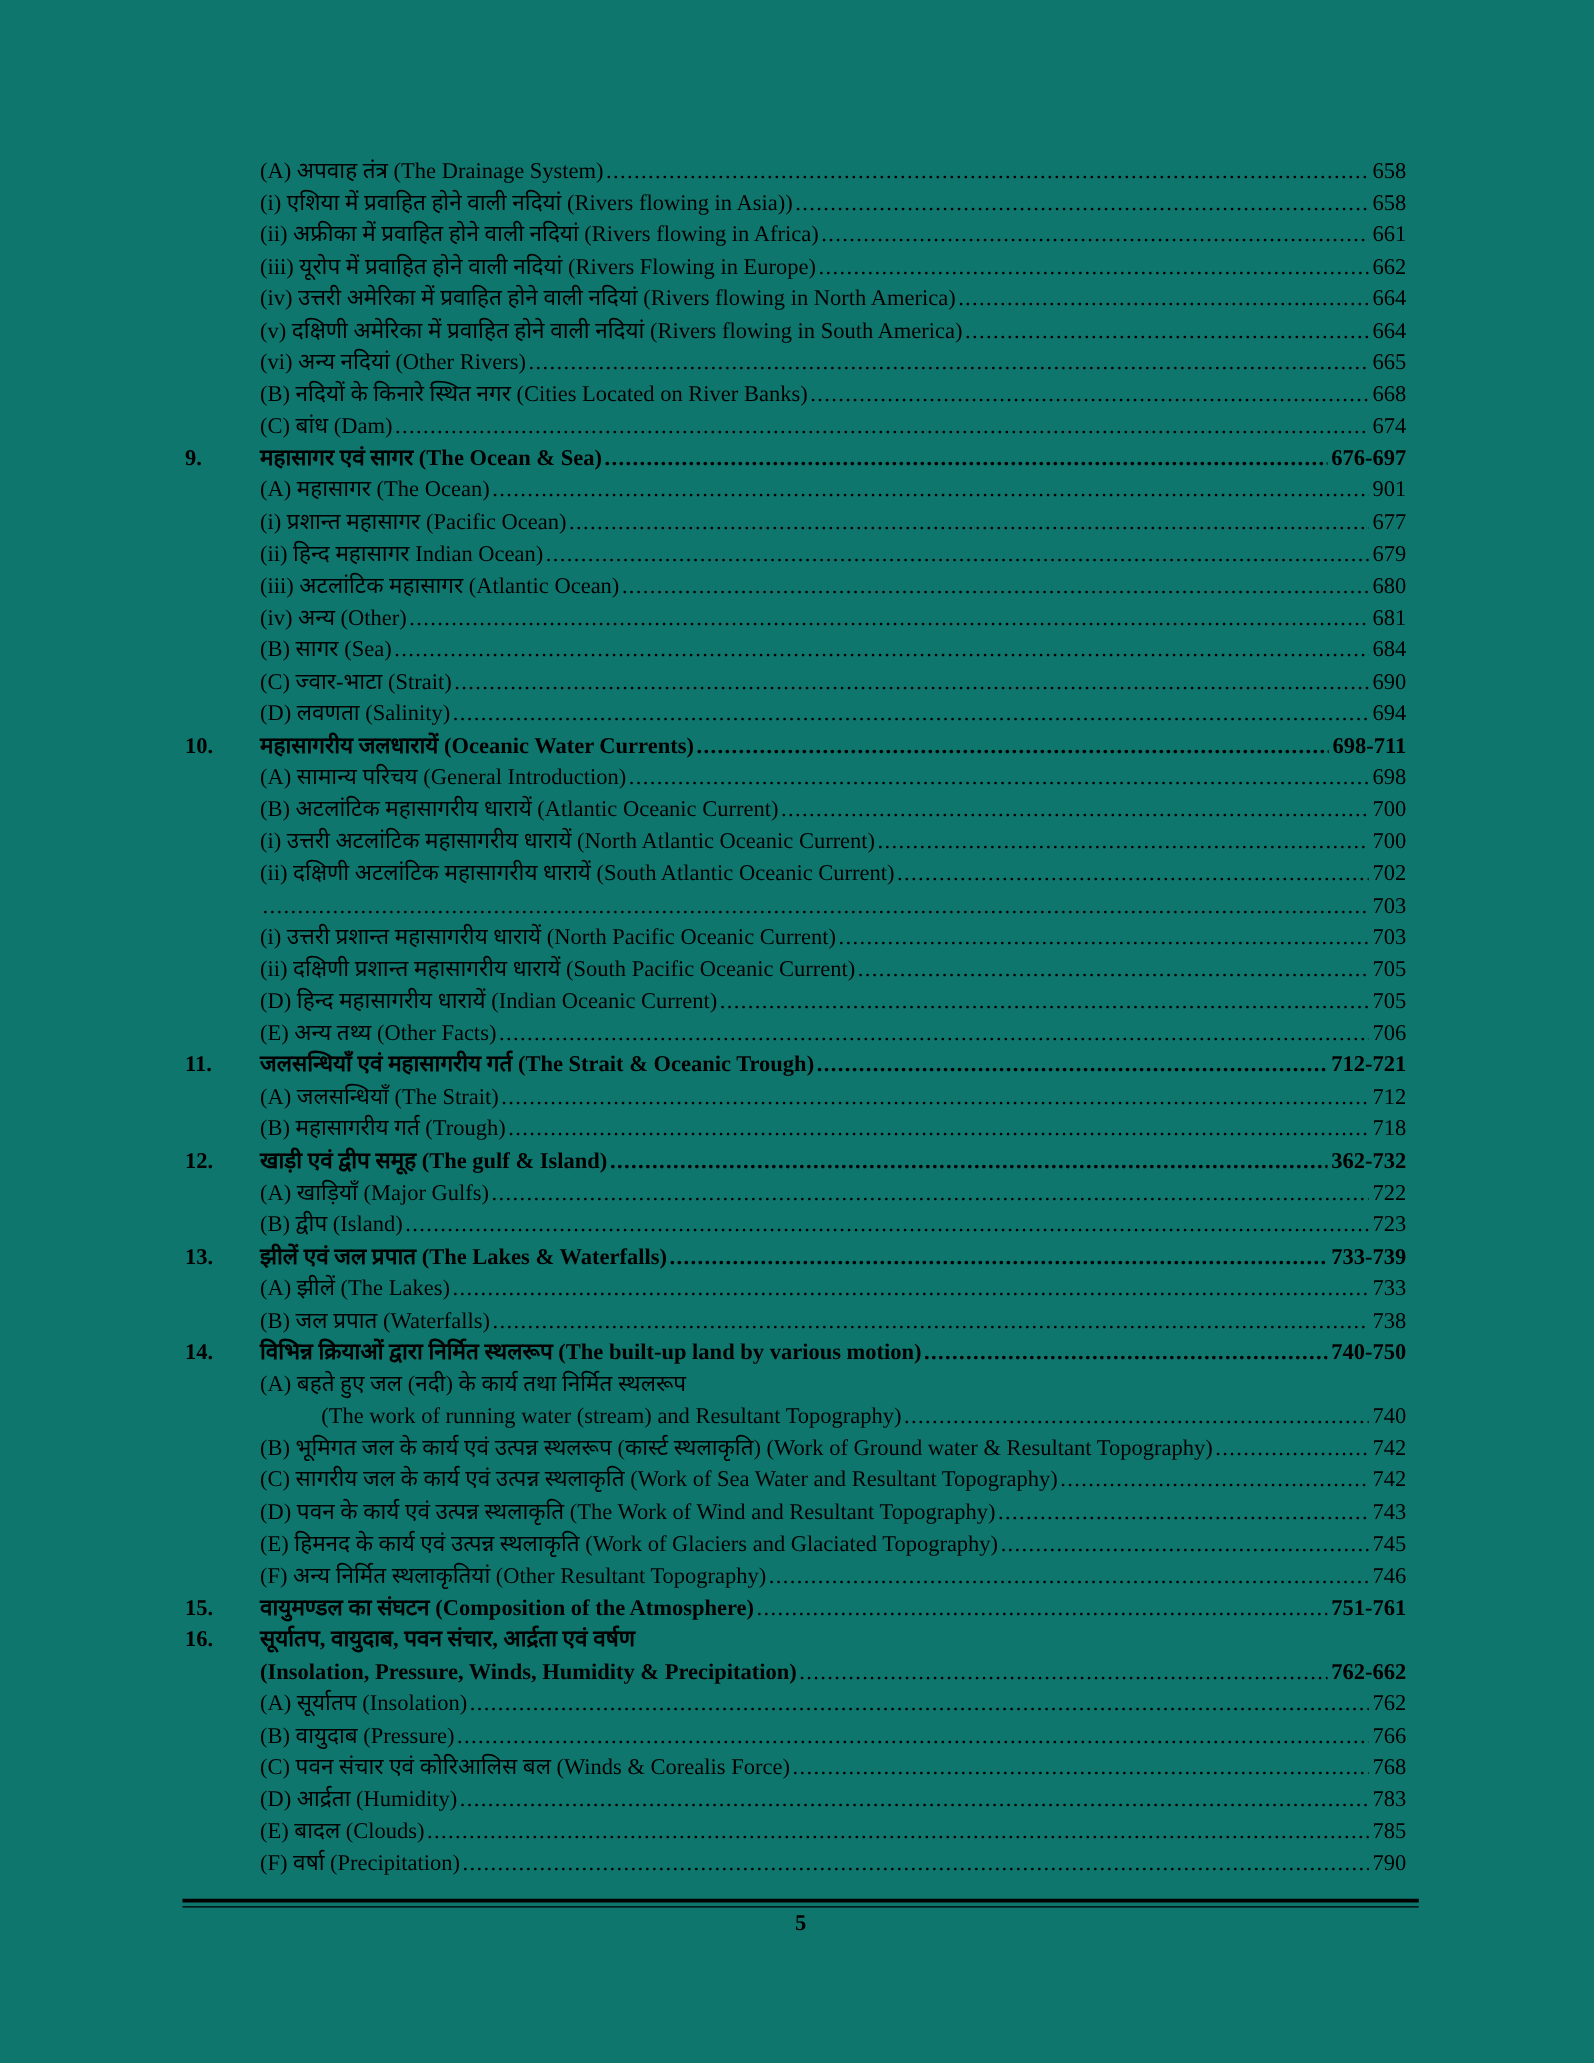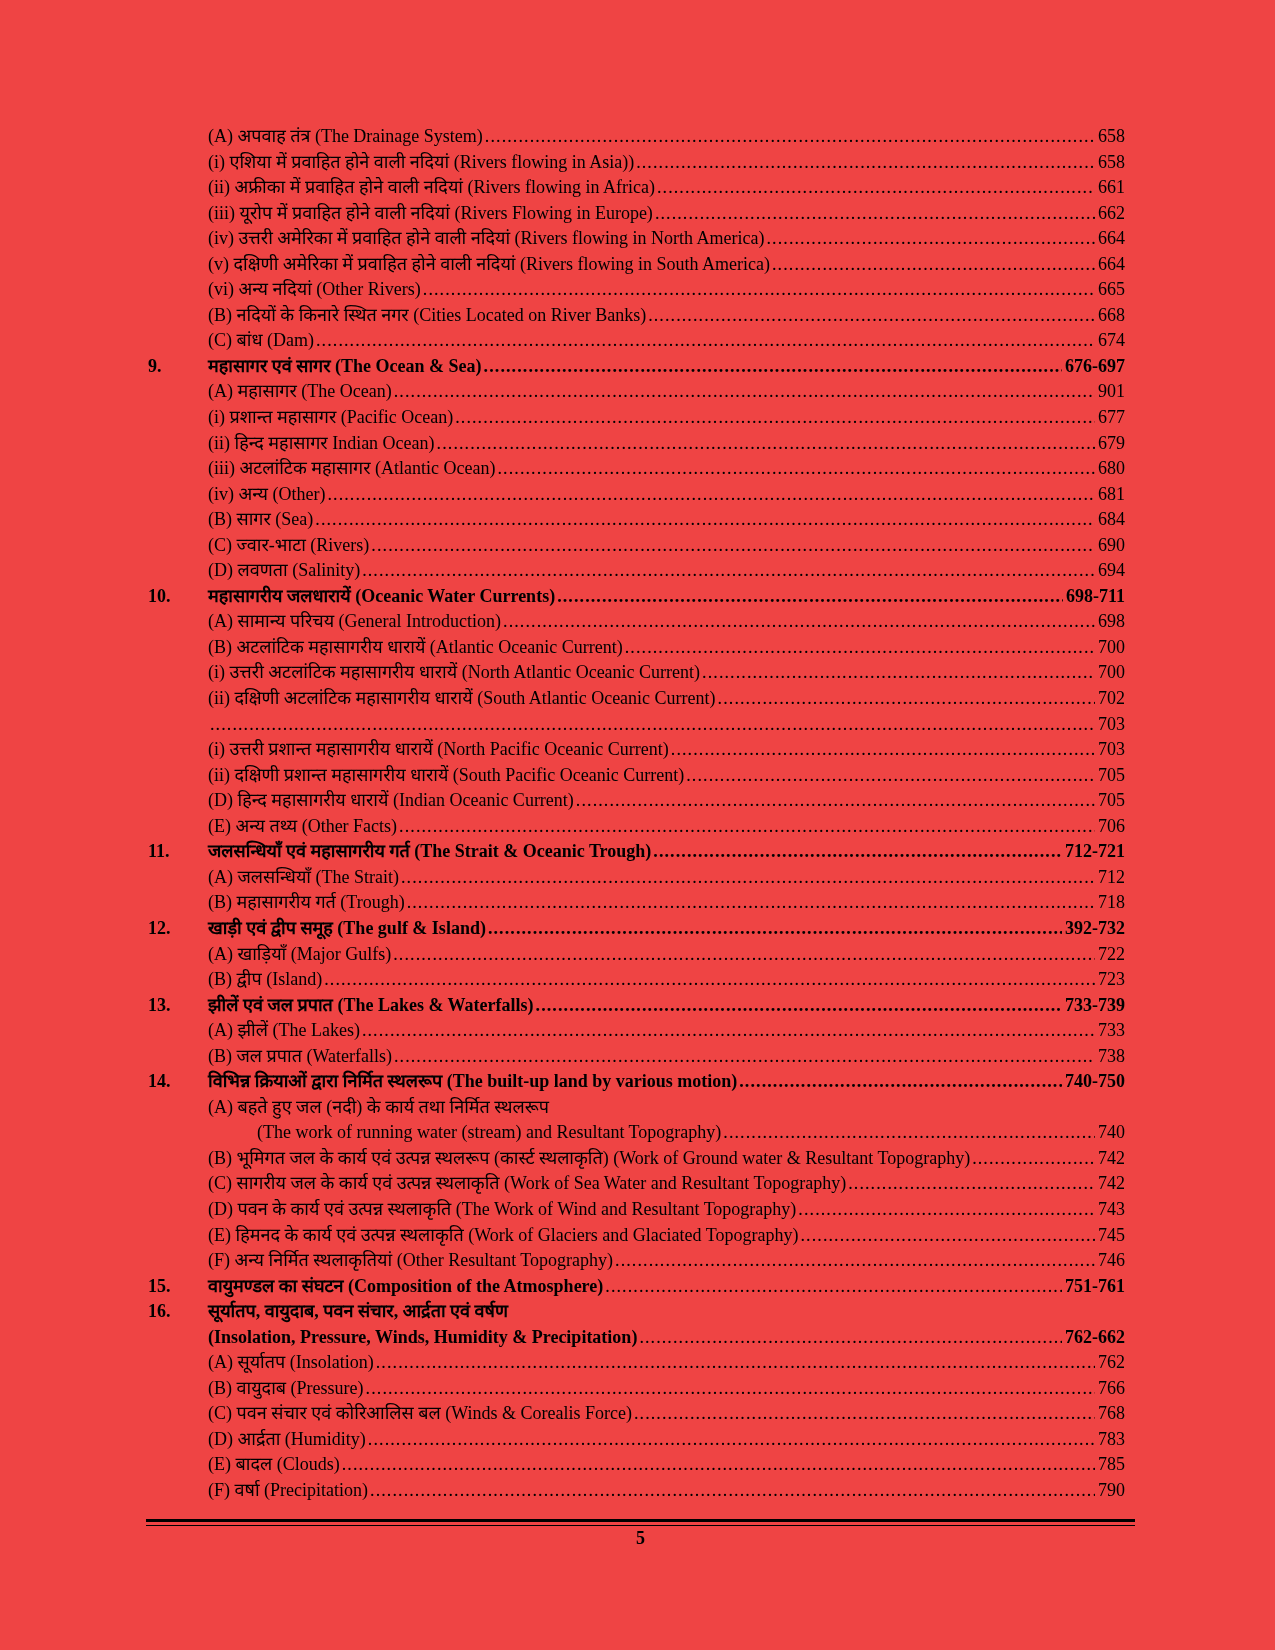--- a/index.html
+++ b/index.html
@@ -2,21 +2,21 @@
 <html><head>
 <meta charset="utf-8">
 <style>
   html,body { margin:0; padding:0; }
   body {
     width:1275px; height:1650px;
     background:#ffffff; color:#000000;
     font-family:"Liberation Serif", "DejaVu Serif", serif;
     position:relative; overflow:hidden;
   }
-  .page { position:absolute; inset:0; background:#ef4444; }
+  .page { position:absolute; inset:0; background:#0f766e; }
 
   .toc {
     position:absolute;
     top:124px; left:148px; width:977px;
   }
   .row {
     display:flex; align-items:baseline;
     height:25.55px; line-height:25.55px;
     font-size:18px; white-space:nowrap;
   }
@@ -139,21 +139,21 @@
         <span class="pg">681</span>
       </div>
       <div class="row">
         <span class="num"></span>
         <span class="label">(B) सागर (Sea)</span>
         <span class="dots"></span>
         <span class="pg">684</span>
       </div>
       <div class="row">
         <span class="num"></span>
-        <span class="label">(C) ज्वार-भाटा (Rivers)</span>
+        <span class="label">(C) ज्वार-भाटा (Strait)</span>
         <span class="dots"></span>
         <span class="pg">690</span>
       </div>
       <div class="row">
         <span class="num"></span>
         <span class="label">(D) लवणता (Salinity)</span>
         <span class="dots"></span>
         <span class="pg">694</span>
       </div>
       <div class="row bold">
@@ -230,21 +230,21 @@
       <div class="row">
         <span class="num"></span>
         <span class="label">(B) महासागरीय गर्त (Trough)</span>
         <span class="dots"></span>
         <span class="pg">718</span>
       </div>
       <div class="row bold">
         <span class="num">12.</span>
         <span class="label">खाड़ी एवं द्वीप समूह (The gulf &amp; Island)</span>
         <span class="dots"></span>
-        <span class="pg">392-732</span>
+        <span class="pg">362-732</span>
       </div>
       <div class="row">
         <span class="num"></span>
         <span class="label">(A) खाड़ियाँ (Major Gulfs)</span>
         <span class="dots"></span>
         <span class="pg">722</span>
       </div>
       <div class="row">
         <span class="num"></span>
         <span class="label">(B) द्वीप (Island)</span>

